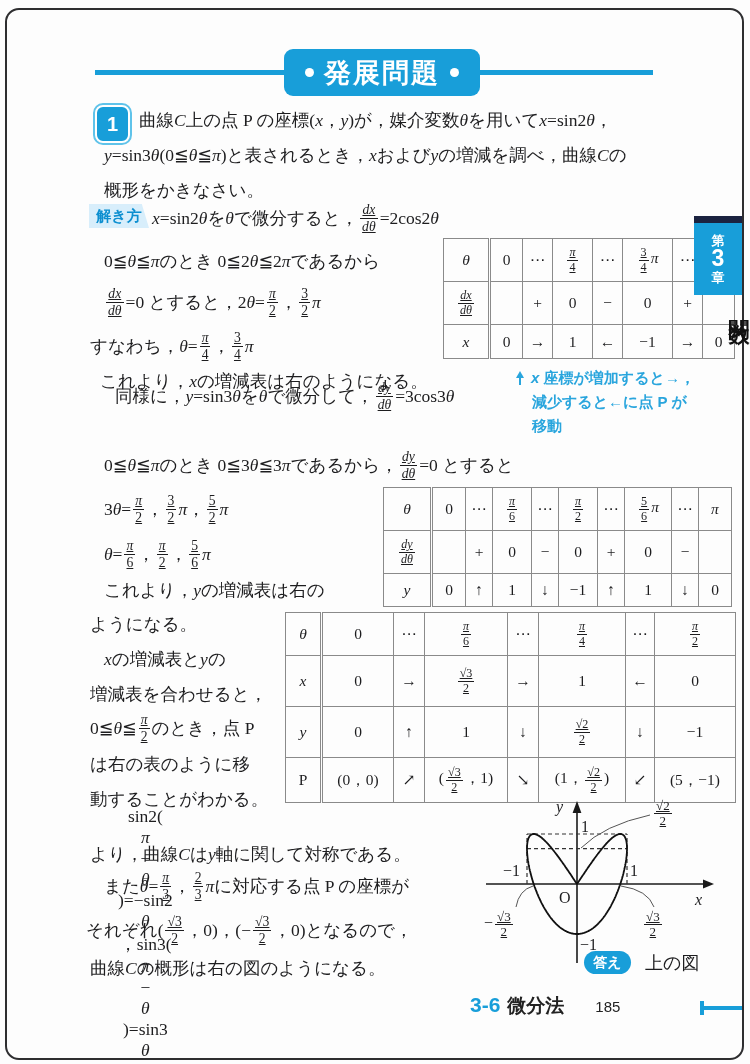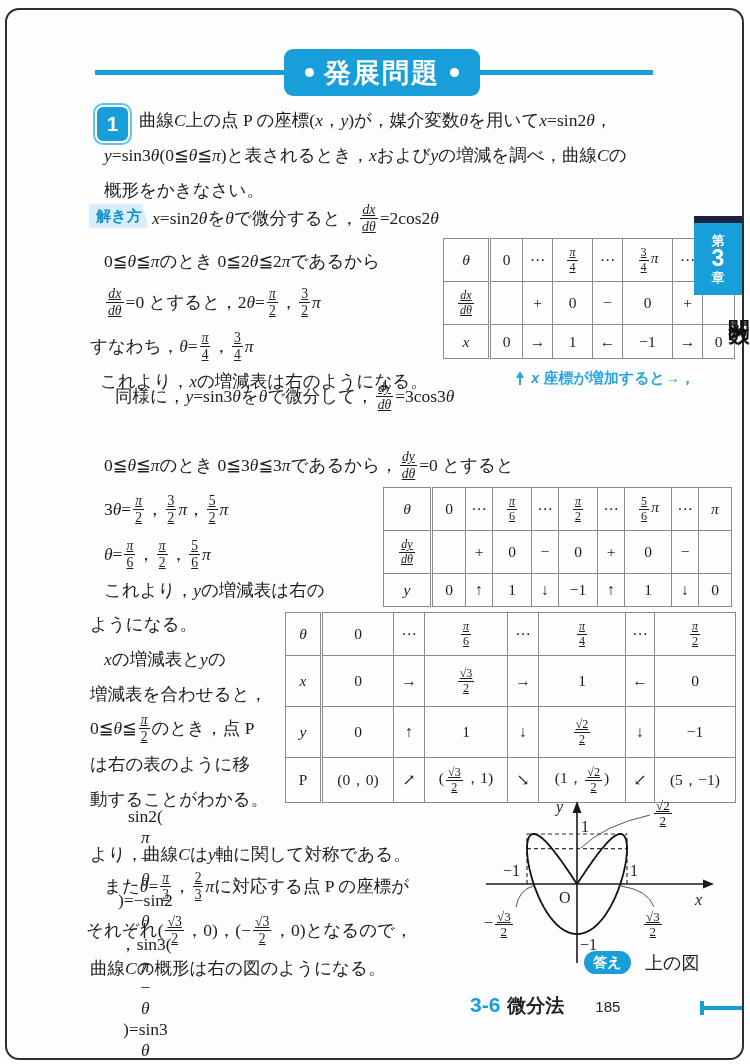--- a/index.html
+++ b/index.html
@@ -345,20 +345,22 @@
             </span>)</td>
           <td>↙</td>
           <td>(5，−1)</td>
         </tr>
       </tbody>
     </table>
   </div>
 
 <div class="ann" style="left:519px;top:366px;">
   <div><span class="elbow"></span><span><i>x</i> 座標が増加すると→，</span></div>
+  <div class="indent"><span>減少すると←に点 P が</span></div>
+  <div class="indent"><span>移動</span></div>
 </div>
 
 <div class="tline" style="left:118px;top:806px;flex-direction:column;">sin2(<i>π</i>−<i>θ</i>)=−sin2<i>θ</i>，sin3(<i>π</i>−<i>θ</i>)=sin3<i>θ</i></div>
 <div class="tline" style="left:90px;top:839px;">より，曲線 <i>C</i> は <i>y</i> 軸に関して対称である。</div>
 <div class="tline tall" style="left:104px;top:864px;">また <i>θ</i>=<span class="fr">
       <span class="fn"><i>π</i></span>
       <span class="fd">3</span>
     </span>，<span class="fr">
       <span class="fn">2</span>
       <span class="fd">3</span>

